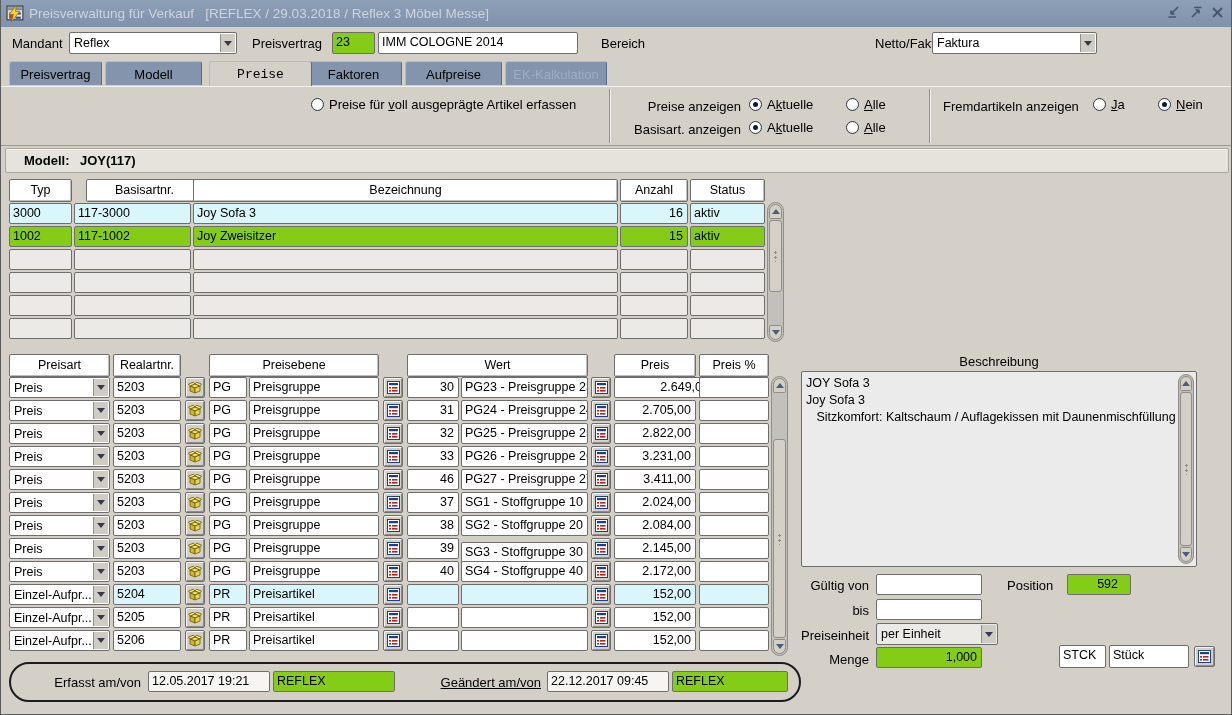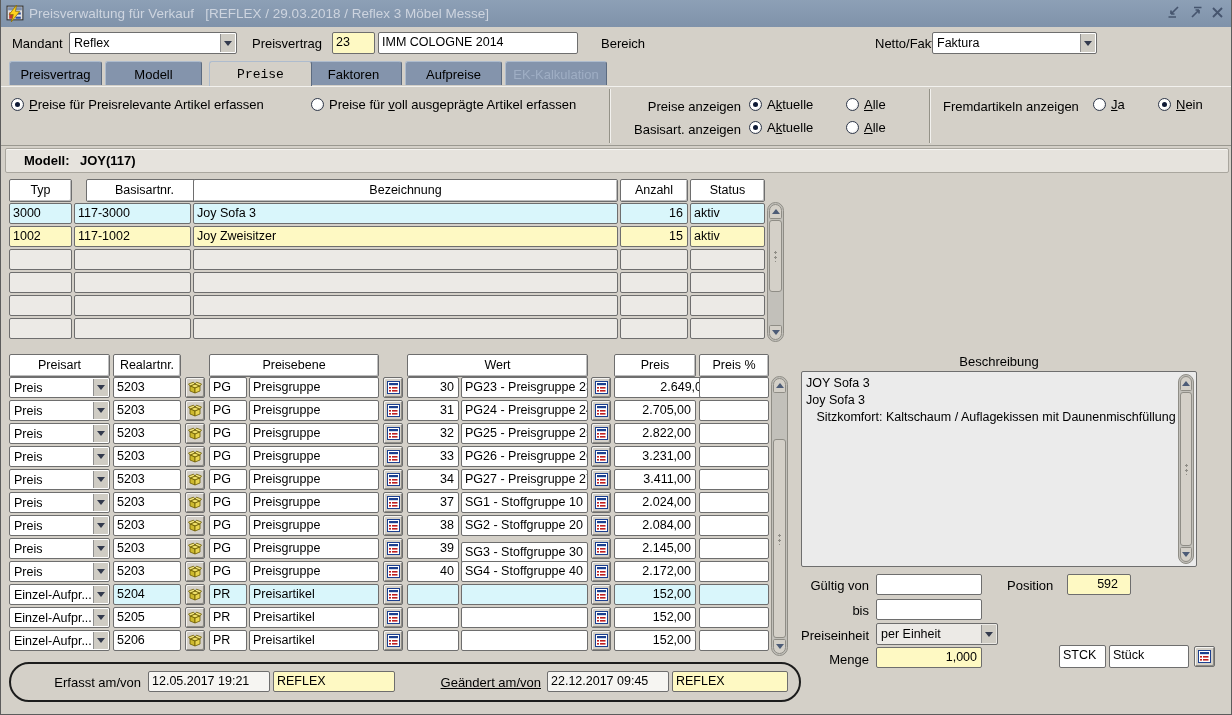--- a/index.html
+++ b/index.html
@@ -15,21 +15,21 @@
   .titlebar .apptitle{color:#cdd4df;font-size:13.5px;margin-left:8px;white-space:pre;}
   .winbtns{position:absolute;right:6px;top:5px;display:flex;gap:7px;}
   .winbtn{width:15px;height:15px;display:flex;align-items:center;justify-content:center;cursor:default;}
   
   .lbl{position:absolute;white-space:nowrap;}
   .lbl.r{text-align:right;}
   .bold{font-weight:bold;}
   
   .fld{position:absolute;height:21px;background:#fff;border:1px solid #6e6e6e;
        padding:2px 4px 0 3px;font-size:12.5px;white-space:pre;overflow:hidden;border-radius:2px;}
-  .fld.gray{background:#fef9c3;}
+  .fld.gray{background:#84cc16;}
   .fld.cyan{background:#D9F6FB;}
   .fld.right{text-align:right;}
   
   .combo{position:absolute;height:22px;background:#fff;border:1px solid #6e6e6e;border-radius:2px;}
   .combo.gray{background:#ECEAE6;}
   .combo .txt{position:absolute;left:4px;top:3px;right:17px;font-size:12.5px;white-space:nowrap;overflow:hidden;text-overflow:ellipsis;}
   .combo .cbtn{position:absolute;top:1px;bottom:1px;right:1px;width:15px;background:#cfccc4;border-left:1px solid #8f8f8f;display:flex;align-items:center;justify-content:center;}
   .combo .cbtn::after{content:"";border:4px solid transparent;border-top:5px solid #333a4d;margin-top:4px;}
   
   .hdrbox{position:absolute;height:23px;background:#fff;border:1px solid #6e6e6e;border-radius:2px;
@@ -127,21 +127,20 @@
       <div class="tab" style="left: 104px; width: 97px;">Modell</div>
       <div class="tab active" style="left: 208px; width: 103px; font-family: Liberation Mono, monospace;">Preise</div>
       <div class="tab" style="left: 304px; width: 97px;">Faktoren</div>
       <div class="tab" style="left: 404px; width: 97px;">Aufpreise</div>
       <div class="tab disabled" style="left: 504px; width: 102px;">EK-Kalkulation</div>
     </div>
 
   <div class="options" id="options">
     <div class="vdiv" style="left:608px;"></div>
     <div class="vdiv" style="left:928px;"></div>
-  <div class="radioitem" style="left: 10px; top: 10px;"><span class="radio on"></span><span><u>P</u>reise für Preisrelevante Artikel erfassen</span></div>
       <div class="radioitem" style="left: 310px; top: 10px;"><span class="radio"></span><span>Preise für <u>v</u>oll ausgeprägte Artikel erfassen</span></div>
       <div class="lbl r" style="left: 618px; top: 12px; width: 122px;">Preise anzeigen</div>
       <div class="radioitem" style="left: 748px; top: 10px;"><span class="radio on"></span><span>A<u>k</u>tuelle</span></div>
       <div class="radioitem" style="left: 845px; top: 10px;"><span class="radio"></span><span><u>A</u>lle</span></div>
       <div class="lbl r" style="left: 618px; top: 35px; width: 122px;">Basisart. anzeigen</div>
       <div class="radioitem" style="left: 748px; top: 33px;"><span class="radio on"></span><span>A<u>k</u>tuelle</span></div>
       <div class="radioitem" style="left: 845px; top: 33px;"><span class="radio"></span><span><u>A</u>lle</span></div>
       <div class="lbl" style="left: 942px; top: 12px;">Fremdartikeln anzeigen</div>
       <div class="radioitem" style="left: 1092px; top: 10px;"><span class="radio"></span><span><u>J</u>a</span></div>
       <div class="radioitem" style="left: 1157px; top: 10px;"><span class="radio on"></span><span><u>N</u>ein</span></div>
@@ -381,21 +380,21 @@
       <div class="ibtn" style="left: 382px; top: 469px; width: 20px;">
         <svg width="13" height="13" viewBox="0 0 13 13">
           <rect x="0.5" y="0.5" width="12" height="12" fill="#fff" stroke="#1b3f8f"></rect>
           <rect x="2" y="2" width="9" height="2.2" fill="#1b3f8f"></rect>
           <rect x="2" y="6" width="2" height="1.6" fill="#c02020"></rect>
           <rect x="5" y="6" width="5.5" height="1.6" fill="#c02020"></rect>
           <rect x="2" y="9" width="2" height="1.6" fill="#c02020"></rect>
           <rect x="5" y="9" width="5.5" height="1.6" fill="#c02020"></rect>
         </svg>
       </div>
-      <div class="fld right" style="left: 406px; top: 469px; width: 52px;">34</div>
+      <div class="fld right" style="left: 406px; top: 469px; width: 52px;">46</div>
       <div class="fld" style="left: 460px; top: 469px; width: 127px;">PG27 - Preisgruppe 27</div>
       <div class="ibtn" style="left: 590px; top: 469px; width: 20px;">
         <svg width="13" height="13" viewBox="0 0 13 13">
           <rect x="0.5" y="0.5" width="12" height="12" fill="#fff" stroke="#1b3f8f"></rect>
           <rect x="2" y="2" width="9" height="2.2" fill="#1b3f8f"></rect>
           <rect x="2" y="6" width="2" height="1.6" fill="#c02020"></rect>
           <rect x="5" y="6" width="5.5" height="1.6" fill="#c02020"></rect>
           <rect x="2" y="9" width="2" height="1.6" fill="#c02020"></rect>
           <rect x="5" y="9" width="5.5" height="1.6" fill="#c02020"></rect>
         </svg>

